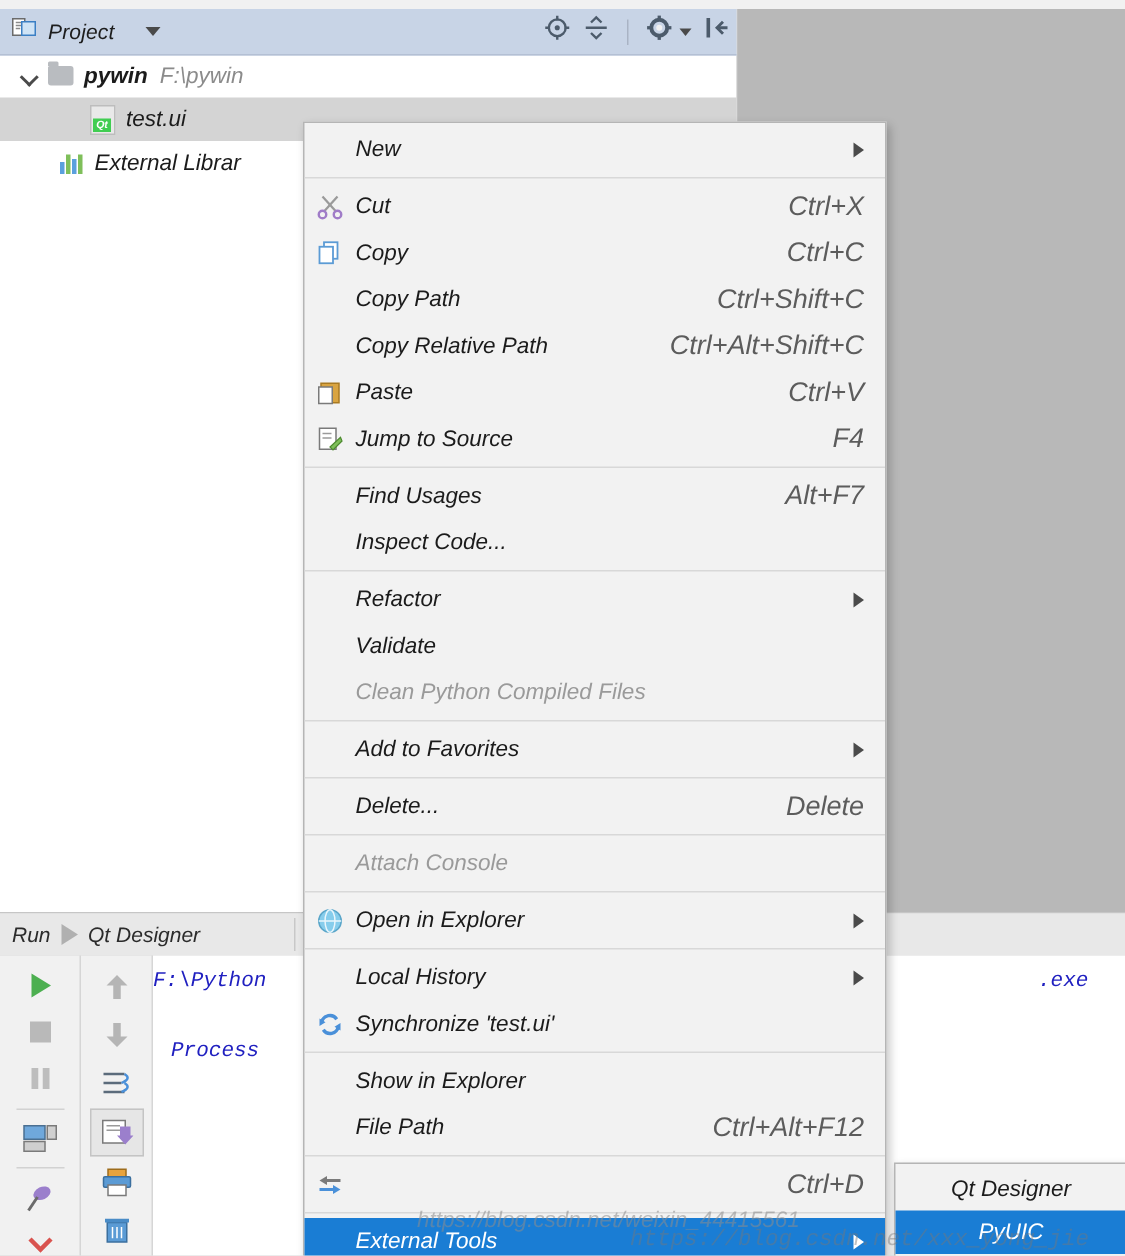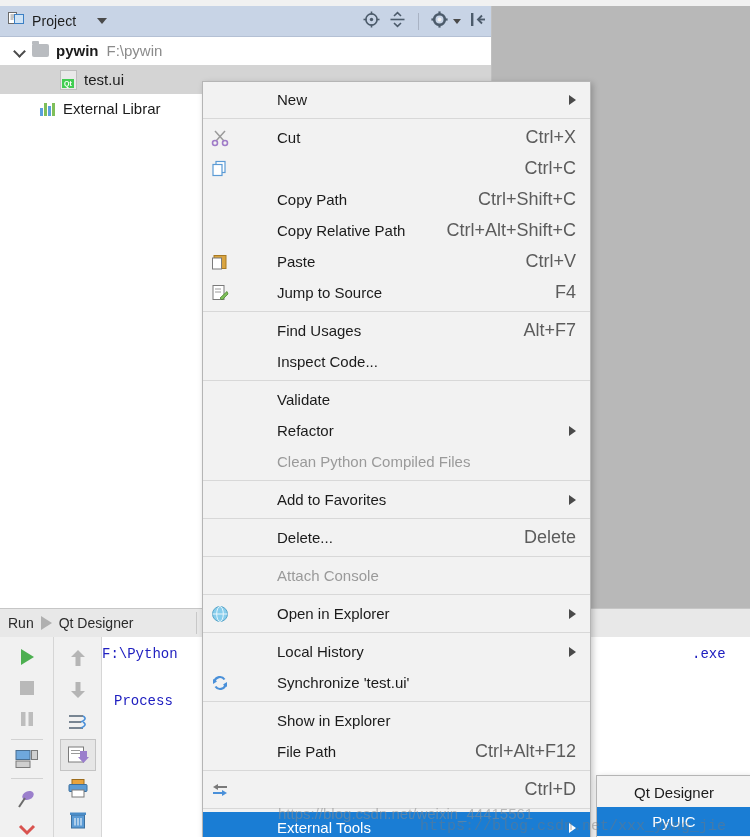--- a/index.html
+++ b/index.html
@@ -6,20 +6,21 @@
     margin: 0; padding: 0;
     width: 750px; height: 837px;
     overflow: hidden;
     background: #ffffff;
     font-family: "Liberation Sans", sans-serif;
   }
   #root {
     position: relative;
     width: 750px; height: 755px;
     background: #000000;
+    font-style: italic;
   }
 
   
   .top-strip {
     position: absolute; left: 0; top: 0; width: 750px; height: 6px;
     background: #f1f1f1; border-bottom: 1px solid #e3e3e3;
   }
 
   
   .project-panel {
@@ -172,21 +173,21 @@
     font-size: 15px; color: #1b1b1b;
     padding-left: 34px; padding-right: 14px;
     white-space: nowrap;
   }
   .mi.disabled { color: #9a9a9a; }
   .mi.hl { background: #1a7dd4; color: #ffffff; }
   .mi .ico {
     position: absolute; left: 6px; top: 50%; transform: translateY(-50%);
     width: 22px; height: 20px; display: flex; align-items: center; justify-content: center;
   }
-  .mi .label { flex: 1; margin-left: 40px; }
+  .mi .label { flex: 1; }
   .mi .short { color: #5c5c5c; font-size: 18px; margin-left: auto; padding-left: 22px; }
   .mi .arrow {
     width: 0; height: 0; margin-left: auto;
     border-top: 5px solid transparent; border-bottom: 5px solid transparent;
     border-left: 7px solid #4a4a4a;
   }
   .mi.hl .arrow { border-left-color: #ffffff; }
   .msep { height: 1px; background: #d8d8d8; margin: 3px 0; }
 
   
@@ -435,20 +436,21 @@
       <span class="short">Ctrl+X</span>
     </div>
 
     <div class="mi">
       <span class="ico">
         <svg width="18" height="18" viewBox="0 0 18 18">
           <rect x="5" y="1.5" width="9" height="11" fill="#fff" stroke="#5b9bd5" stroke-width="1.2"></rect>
           <rect x="2" y="4.5" width="9" height="11" fill="#fff" stroke="#5b9bd5" stroke-width="1.2"></rect>
         </svg>
       </span>
+      <span class="label">Copy</span>
       <span class="short">Ctrl+C</span>
     </div>
 
     <div class="mi">
       <span class="label">Copy Path</span>
       <span class="short">Ctrl+Shift+C</span>
     </div>
 
     <div class="mi">
       <span class="label">Copy Relative Path</span>
@@ -484,26 +486,26 @@
       <span class="label">Find Usages</span>
       <span class="short">Alt+F7</span>
     </div>
 
     <div class="mi">
       <span class="label">Inspect Code...</span>
     </div>
     <div class="msep"></div>
 
     <div class="mi">
-      <span class="label">Validate</span>
-    </div>
-
-    <div class="mi">
       <span class="label">Refactor</span>
       <span class="arrow"></span>
+    </div>
+
+    <div class="mi">
+      <span class="label">Validate</span>
     </div>
 
     <div class="mi disabled">
       <span class="label">Clean Python Compiled Files</span>
     </div>
     <div class="msep"></div>
 
     <div class="mi">
       <span class="label">Add to Favorites</span>
       <span class="arrow"></span>

